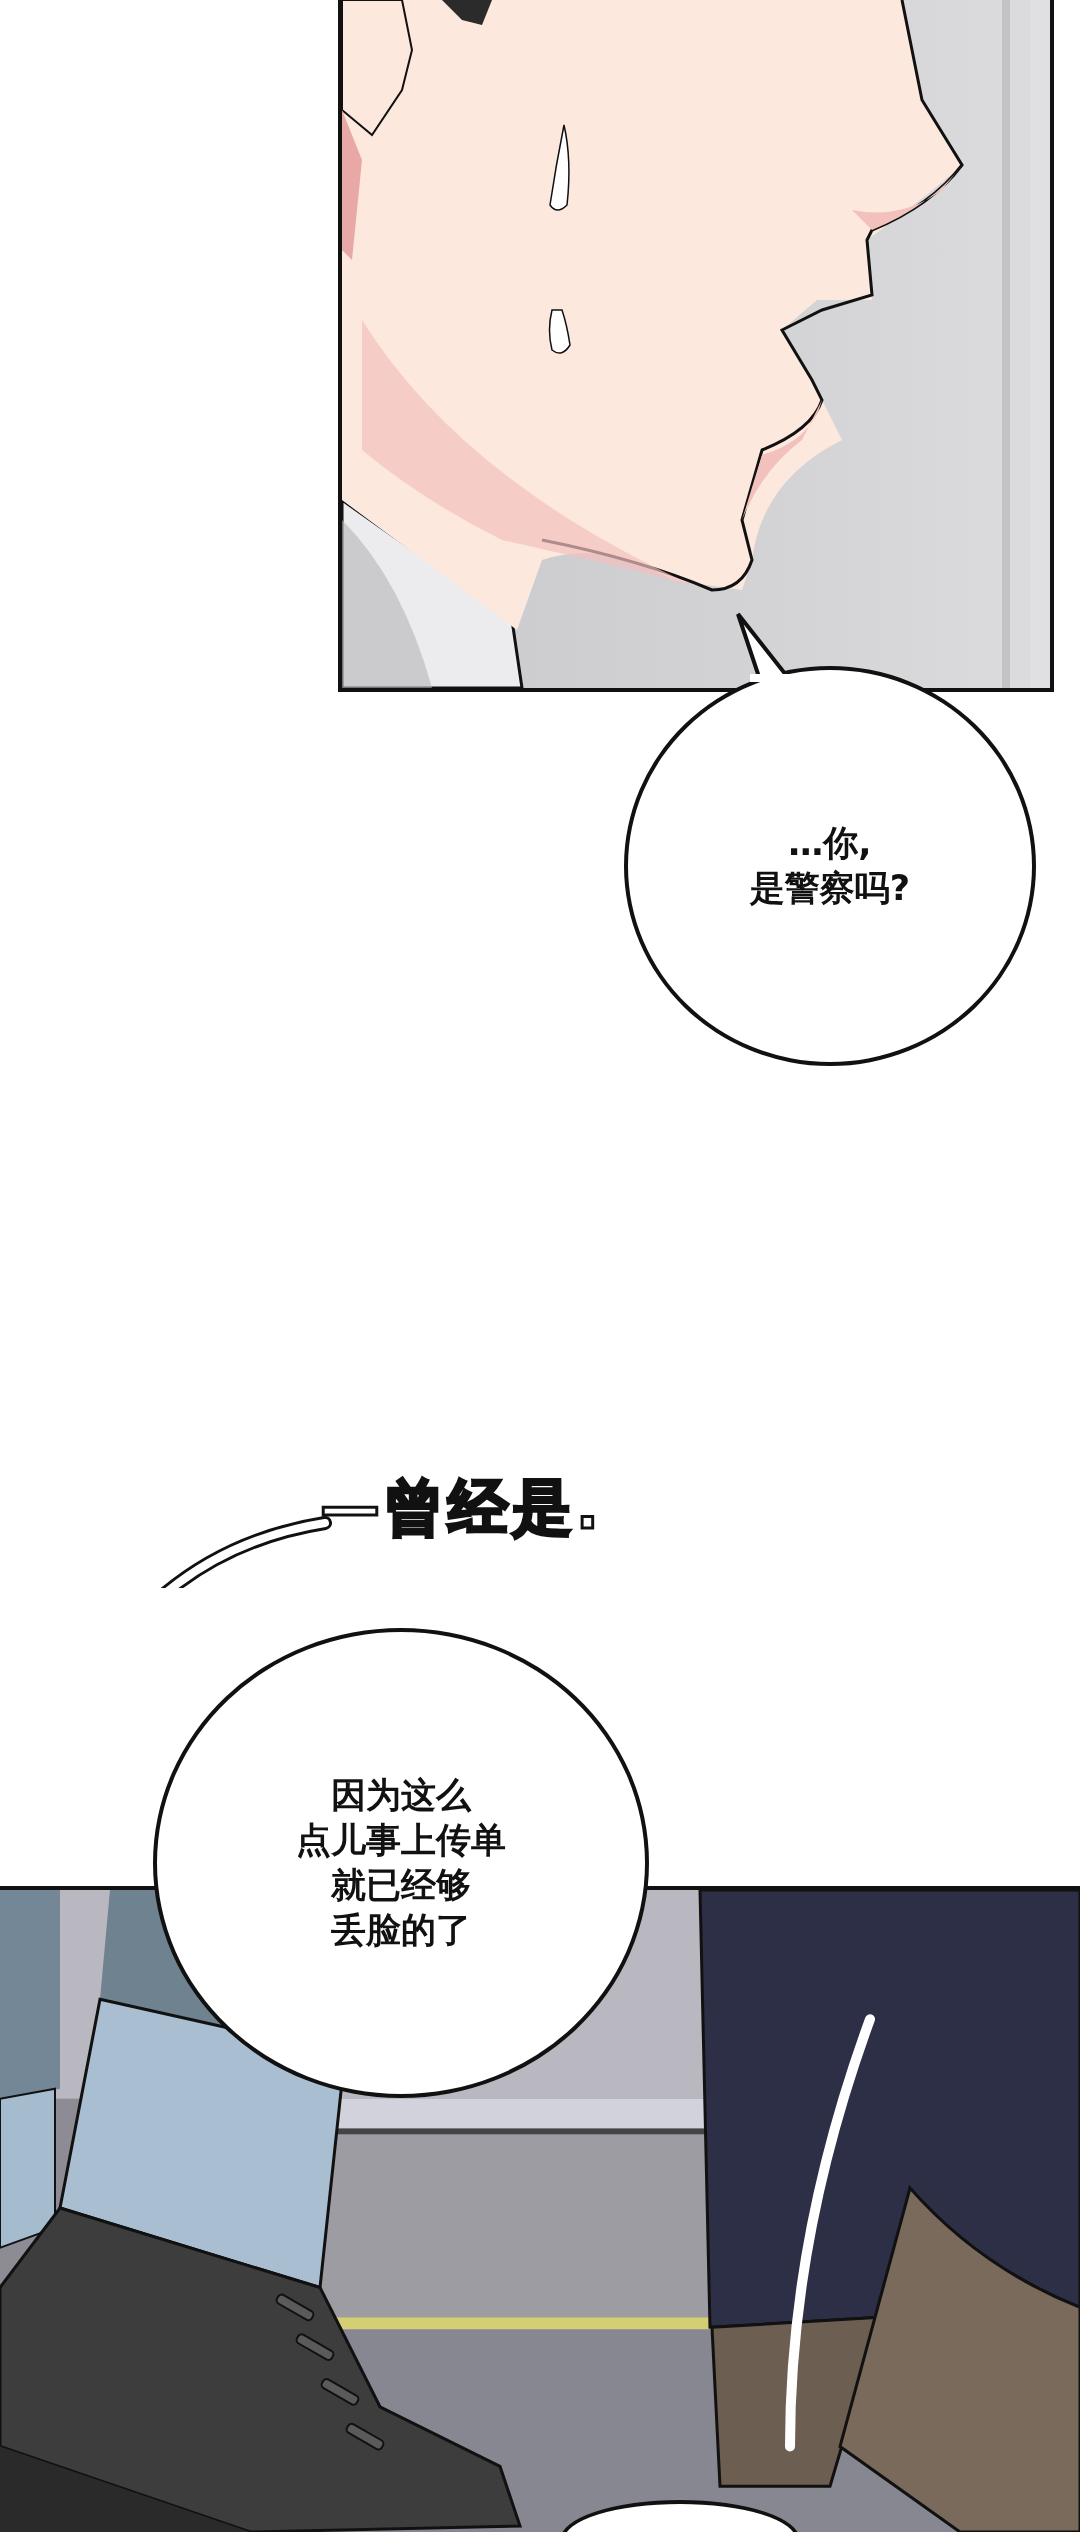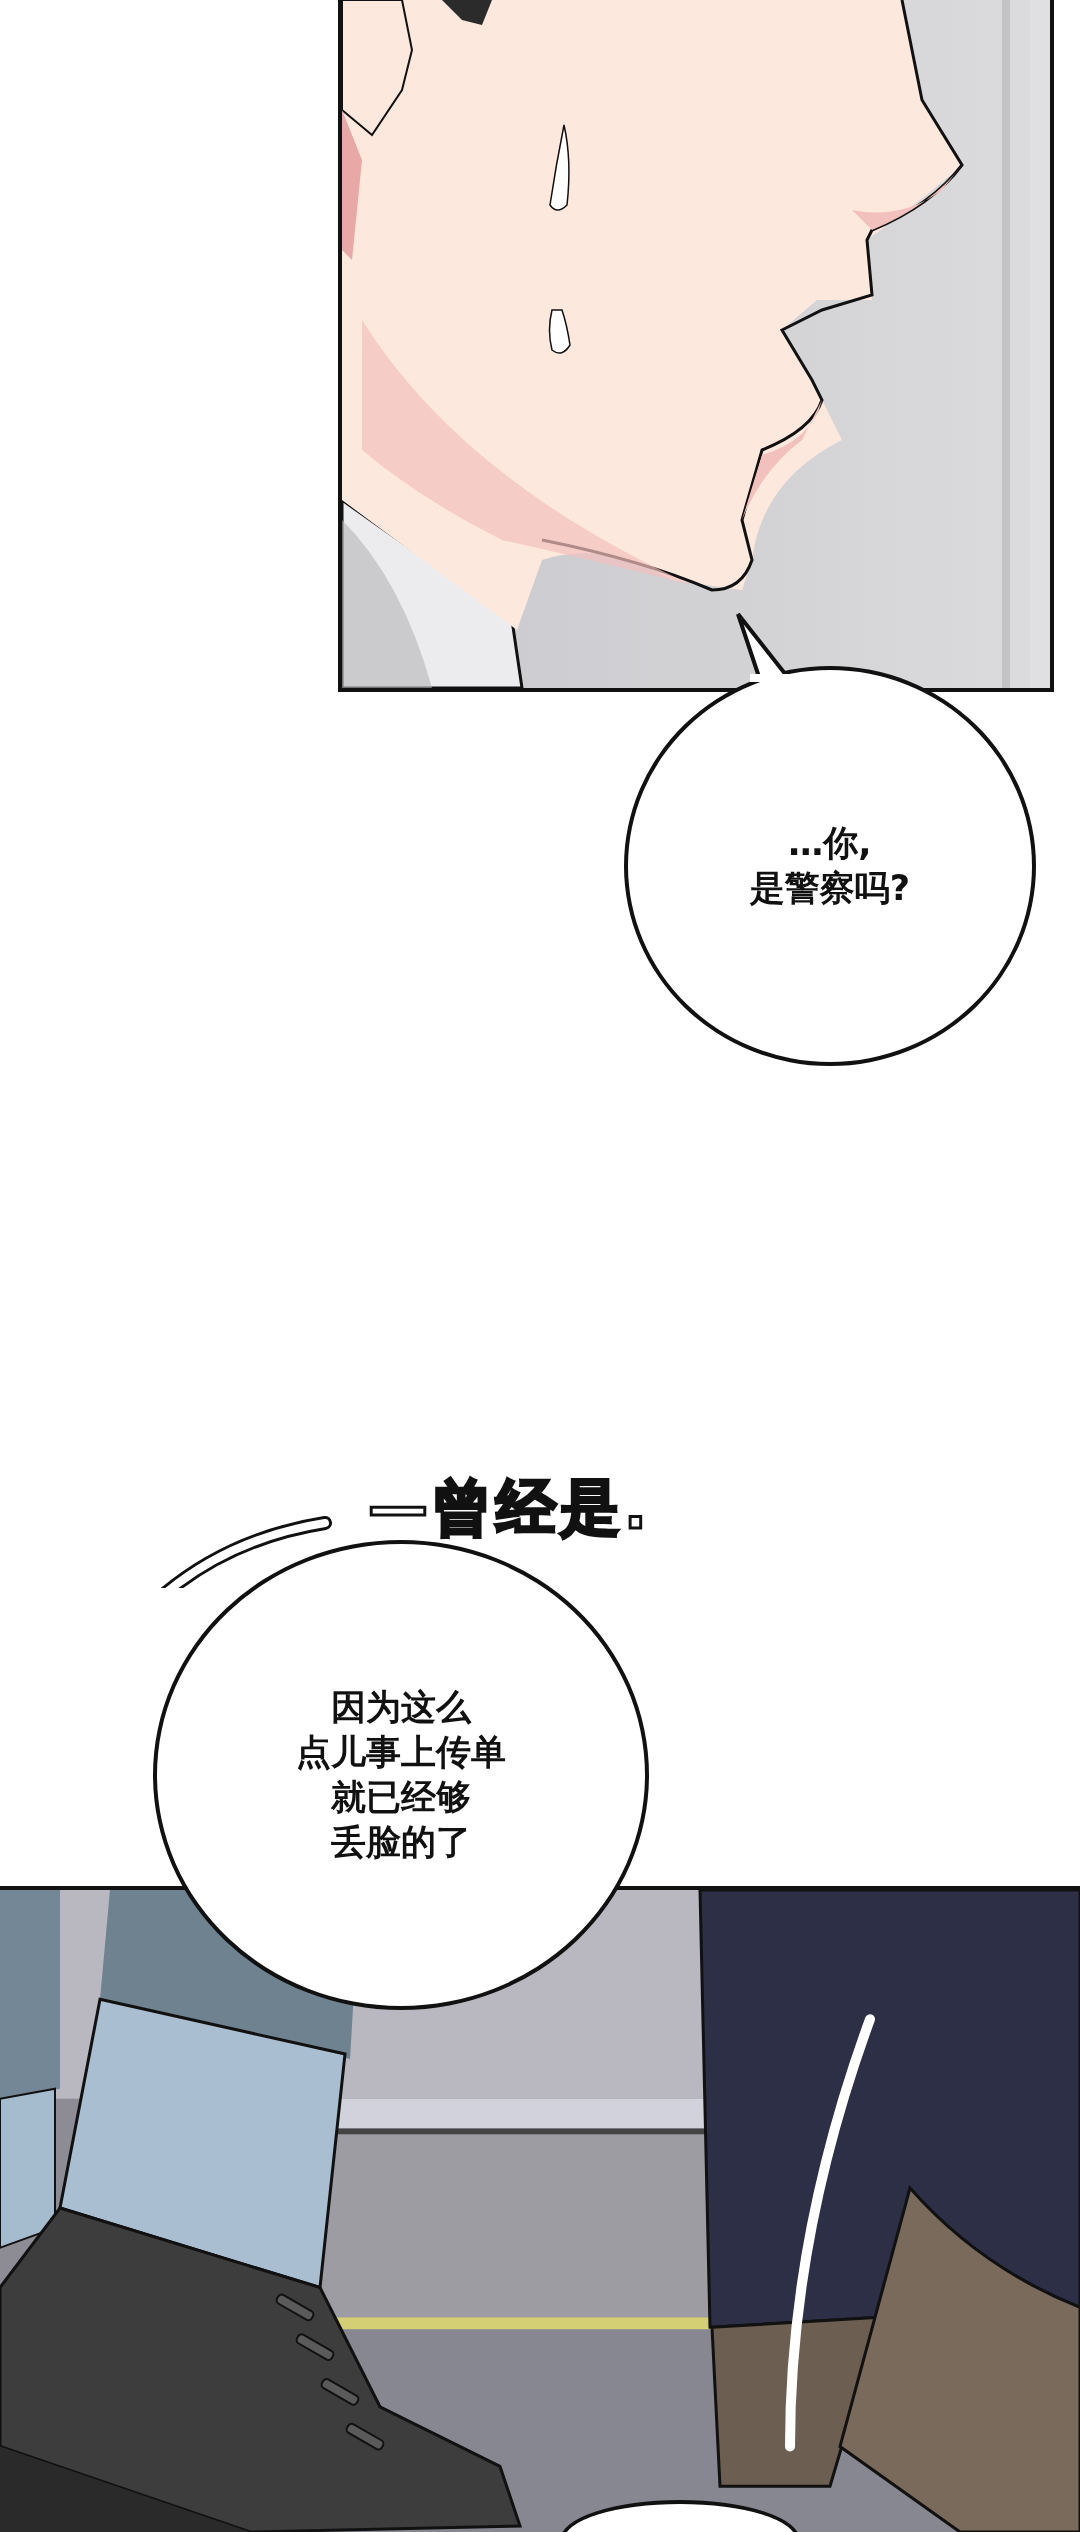--- a/index.html
+++ b/index.html
@@ -4,21 +4,21 @@
 <style>
   html,body{margin:0;padding:0;background:#ffffff;}
   body{width:1080px;height:2532px;position:relative;overflow:hidden;font-family:"DejaVu Sans","Liberation Sans",sans-serif;}
   .panel{position:absolute;overflow:hidden;box-sizing:border-box;}
   .panel-top{left:338px;top:-4px;width:716px;height:696px;border:4px solid #111;background:linear-gradient(90deg,#c9c8cc 0%,#d3d3d6 60%,#dcdcde 100%);}
   .panel-bottom{left:0;top:1886px;width:1080px;height:646px;border-top:4px solid #111;background:#8d8c95;}
   .art{position:absolute;left:0;top:0;width:100%;height:100%;}
   .bubble{position:absolute;background:#fff;border:4px solid #111;border-radius:50%;box-sizing:border-box;display:flex;align-items:center;justify-content:center;text-align:center;z-index:5;}
   .bubble-text{font-family:"DejaVu Sans","Liberation Sans",sans-serif;font-weight:bold;color:#111;font-size:35px;line-height:45px;white-space:pre-line;}
   .bubble1{left:624px;top:666px;width:412px;height:400px;}
-  .bubble2{left:153px;top:1540px;width:496px;height:470px;}
+  .bubble2{left:153px;top:1628px;width:496px;height:470px;}
   .bubble3{left:560px;top:2500px;width:240px;height:80px;}
   .tail{position:absolute;z-index:6;}
   .sfx{position:absolute;z-index:7;left:150px;top:1468px;width:450px;height:120px;}
   .sfx-text{position:absolute;left:170px;top:2px;font-size:60px;font-weight:bold;color:#fff;-webkit-text-stroke:3px #111;letter-spacing:4px;font-family:"DejaVu Sans",sans-serif;}
 </style>
 </head>
 <body>
 
 <div class="panel panel-top">
   <svg class="art" viewBox="0 0 708 688" preserveAspectRatio="none">
@@ -55,21 +55,21 @@
 
 <div class="bubble bubble1">
   <div class="bubble-text">…你,
 是警察吗?</div>
 </div>
 
 <svg class="sfx" viewBox="0 0 450 120">
   <path d="M12 128 Q80 70 175 55" fill="none" stroke="#111" stroke-width="14" stroke-linecap="round"></path>
   <path d="M12 128 Q80 70 175 55" fill="none" stroke="#fff" stroke-width="8" stroke-linecap="round"></path>
 </svg>
-<div class="sfx-text" style="left:320px;top:1468px;position:absolute;z-index:8;margin-left:48px;">—曾经是.</div>
+<div class="sfx-text" style="left:320px;top:1468px;position:absolute;z-index:8;">—曾经是.</div>
 
 <div class="panel panel-bottom">
   <svg class="art" viewBox="0 0 1080 646" preserveAspectRatio="none">
 
     <rect x="0" y="0" width="1080" height="210" fill="#b9b8c0"></rect>
     <rect x="300" y="210" width="420" height="30" fill="#d2d2dc"></rect>
     <rect x="300" y="240" width="420" height="6" fill="#444"></rect>
     <rect x="300" y="246" width="420" height="280" fill="#9c9ca2"></rect>
 
     <rect x="0" y="430" width="1080" height="216" fill="#878792"></rect>

